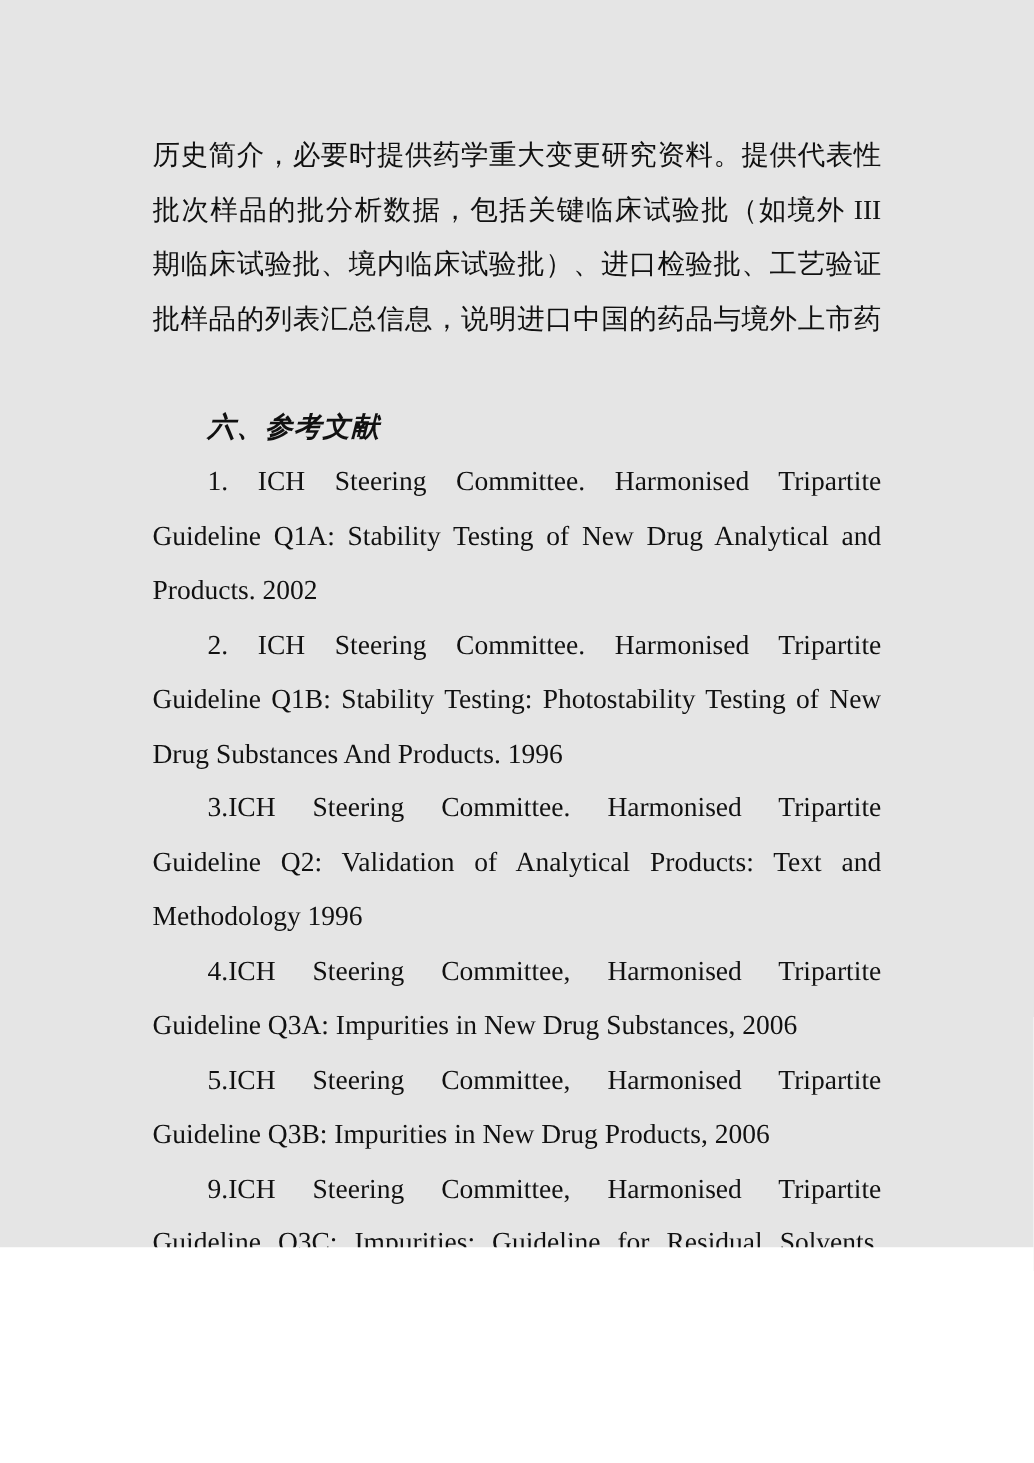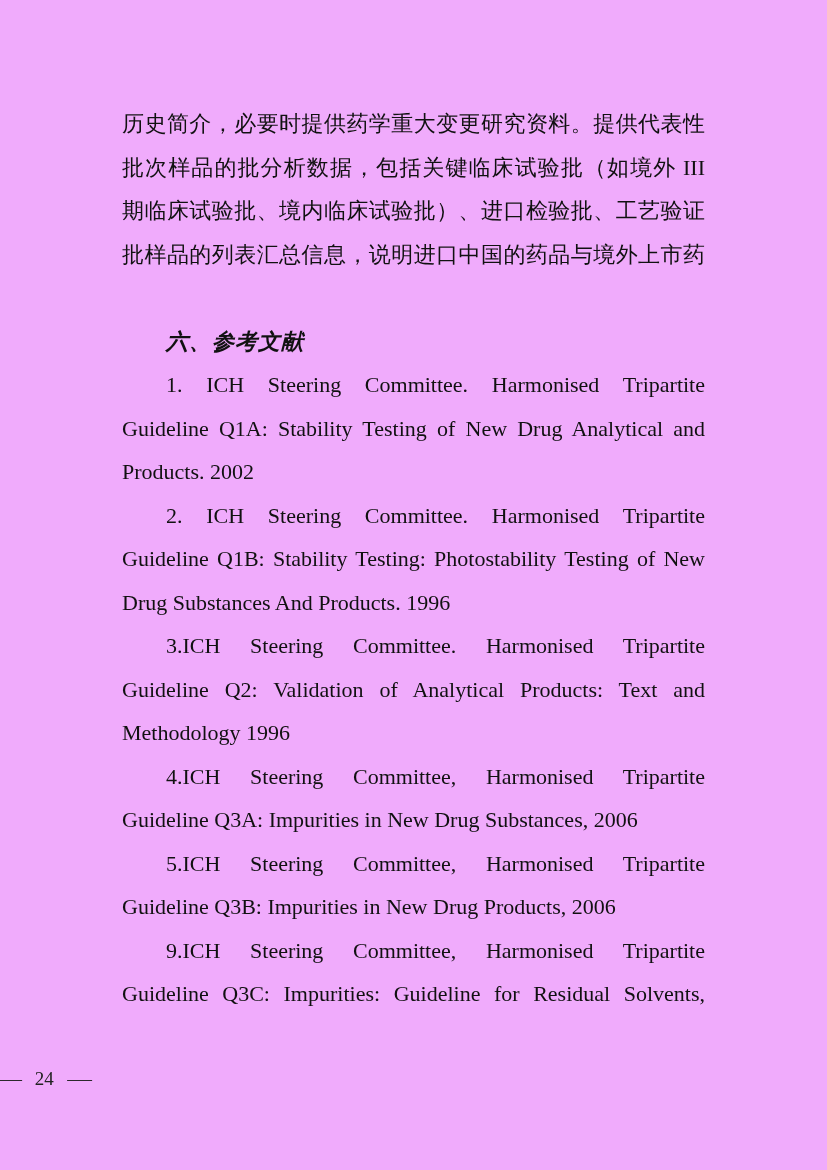--- a/index.html
+++ b/index.html
@@ -3,22 +3,22 @@
 <meta charset="utf-8">
 <style>
   html, body {
     margin: 0;
     padding: 0;
     background: #ffffff;
   }
   .page {
     position: relative;
     width: 827px;
-    height: 1170px;
-    background: #f0abfc;
+    height: 998px;
+    background: #e5e5e5;
     overflow: hidden;
     font-family: "Liberation Serif", "DejaVu Serif", serif;
     color: #111111;
   }
   .content {
     position: absolute;
     top: 102px;
     left: 122px;
     width: 583px;
   }

